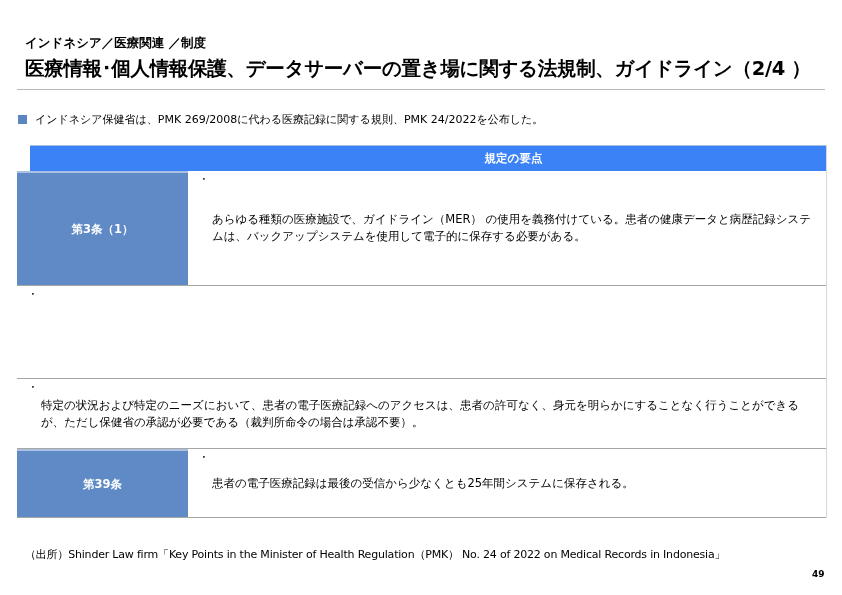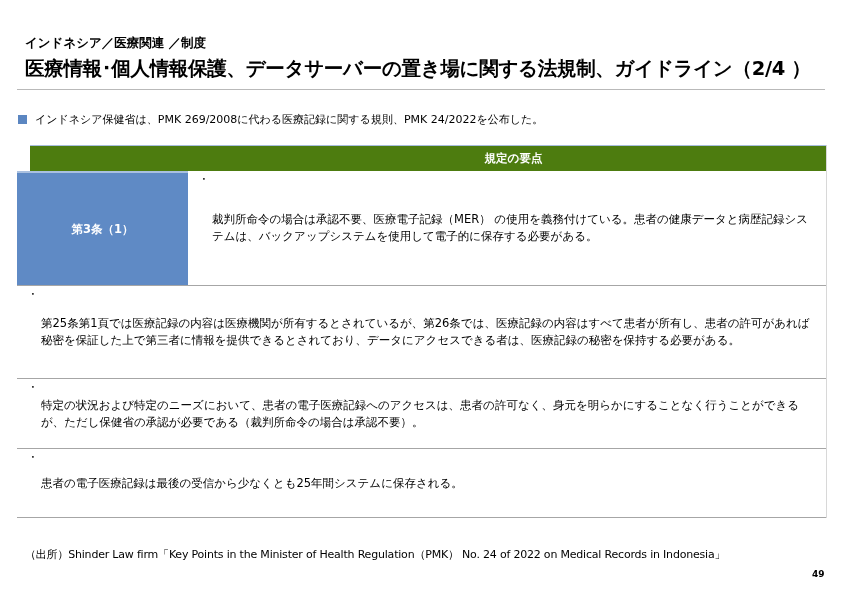--- a/index.html
+++ b/index.html
@@ -19,21 +19,21 @@
     .lead {
       position: absolute; left: 18px; top: 112px; font-size: 11px; white-space: nowrap; display: flex; align-items: center;
     }
     .lead .sq {
       display: inline-block; width: 9px; height: 9px; background: #5b86c1; margin-right: 8px;
     }
     .table {
       position: absolute; left: 17px; top: 145px; width: 809px; border-right: 1px solid #d8d8d8;
     }
     .thead {
-      height: 25px; background: #4d7c0f; color: #fff; font-weight: bold; font-size: 11.5px;
+      height: 25px; background: #3b82f6; color: #fff; font-weight: bold; font-size: 11.5px;
       display: flex; align-items: center; border-top: 1px solid #a8bedd; margin-left: 13px;
     }
     .thead .left { width: 171px; }
     .thead .right { flex: 1; text-align: center; }
     .row { display: flex; border-bottom: 1px solid #a6a6a6; }
     .row .label {
       width: 171px; background: #5f8ac5; color: #fff; font-weight: bold; font-size: 11.5px;
       display: flex; align-items: center; justify-content: center; text-align: center;
       border-top: 2px solid #a9c0e0; box-sizing: border-box;
     }
@@ -64,39 +64,39 @@
 <div class="table">
   <div class="thead">
     <div class="left"></div>
     <div class="right">規定の要点</div>
   </div>
 
   <div class="row" style="height:114px;">
     <div class="label">第3条（1）</div>
     <div class="content">
       <span class="bullet">・</span>
-      <span class="text">裁判所命令の場合は承認不要、医療電子記録（MER） の使用を義務付けている。患者の健康データと病歴記録システムは、バックアップシステムを使用して電子的に保存する必要がある。</span>
+      <span class="text">あらゆる種類の医療施設で、ガイドライン（MER） の使用を義務付けている。患者の健康データと病歴記録システムは、バックアップシステムを使用して電子的に保存する必要がある。</span>
     </div>
   </div>
 
   <div class="row" style="height:92px;">
     <div class="content">
       <span class="bullet">・</span>
-      <span class="text">第25条第1頁では医療記録の内容は医療機関が所有するとされているが、第26条では、医療記録の内容はすべて患者が所有し、患者の許可があれば秘密を保証した上で第三者に情報を提供できるとされており、データにアクセスできる者は、医療記録の秘密を保持する必要がある。</span>
     </div>
   </div>
 
   <div class="row" style="height:69px;">
     <div class="content">
       <span class="bullet">・</span>
       <span class="text">特定の状況および特定のニーズにおいて、患者の電子医療記録へのアクセスは、患者の許可なく、身元を明らかにすることなく行うことができるが、ただし保健省の承認が必要である（裁判所命令の場合は承認不要）。</span>
     </div>
   </div>
 
   <div class="row" style="height:68px;">
+    <div class="label">第39条</div>
     <div class="content">
       <span class="bullet">・</span>
       <span class="text">患者の電子医療記録は最後の受信から少なくとも25年間システムに保存される。</span>
     </div>
   </div>
 </div>
 
 <div class="source">（出所）Shinder Law firm「Key Points in the Minister of Health Regulation（PMK） No. 24 of 2022 on Medical Records in Indonesia」</div>
 <div class="page-num">49</div>
 

